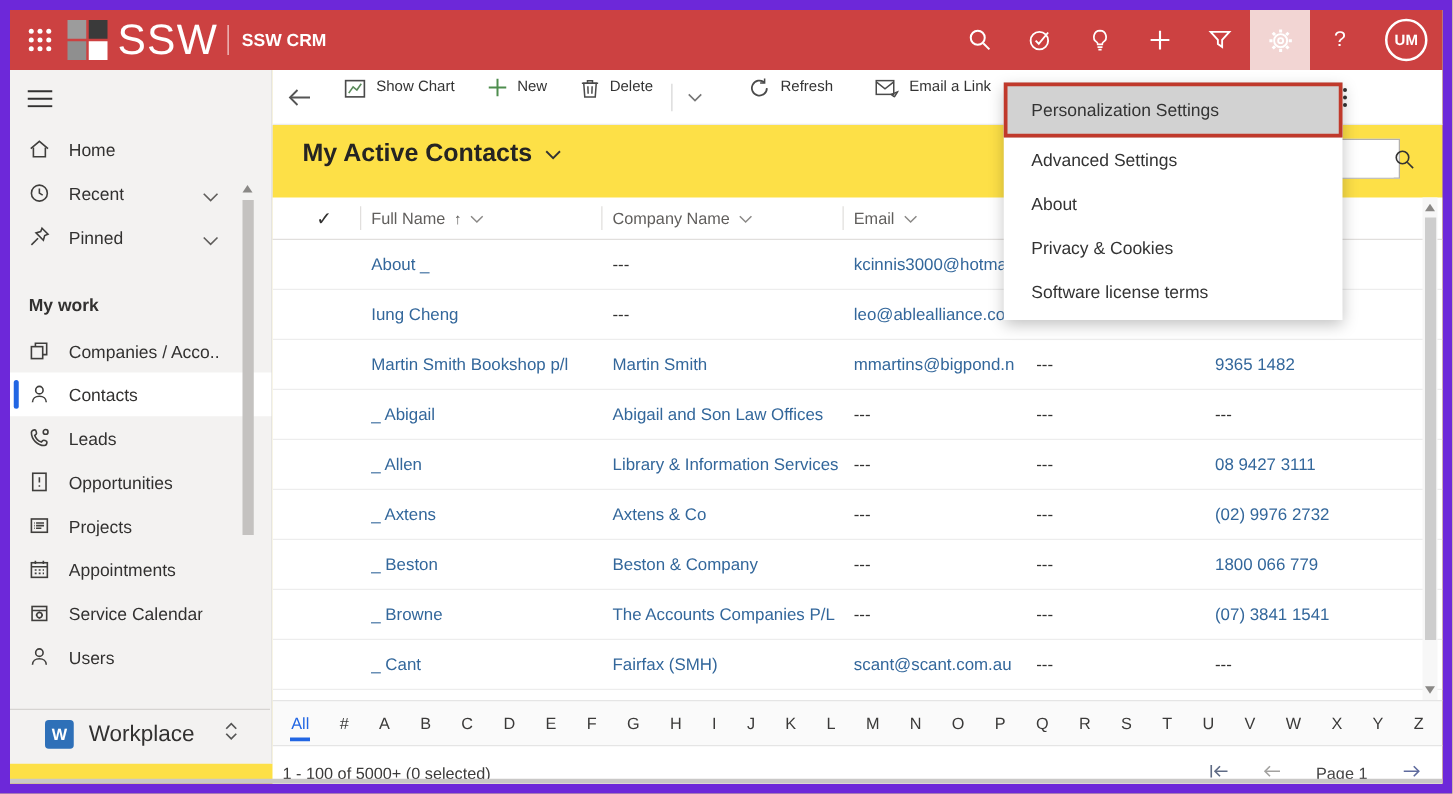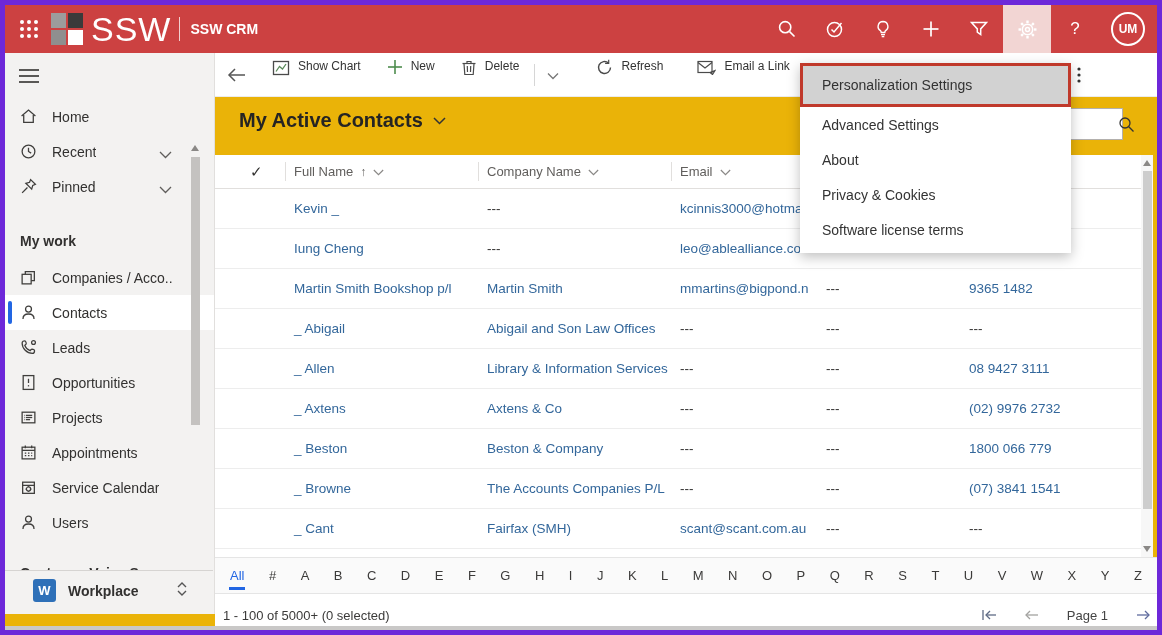--- a/index.html
+++ b/index.html
@@ -1,20 +1,20 @@
 <!DOCTYPE html>
 <html style="--topbar-red: #cc4141; --gear-highlight: #f2d5d3; --selected-blue: #2266e3; --link-blue: #33679b; --annotation-red: #c0392b; --menu-highlight: #d2d2d2;"><head>
 <meta charset="utf-8">
 <style>
   * { margin:0; padding:0; box-sizing:border-box; }
   html,body { background:#e8e8e8; }
   body { font-family:"Liberation Sans", sans-serif; }
   #window {
-    position:relative; width:1162px; height:635px; background:#eab308;
-    border:5px solid #6d28d9; overflow:hidden; margin:0 auto;
+    position:relative; width:1162px; height:635px; background:#fde047;
+    border:8px solid #6d28d9; overflow:hidden; margin:0 auto;
   }
   
   .topbar { position:absolute; left:0; top:0; right:0; height:48px; background:var(--topbar-red,#cc4141); display:flex; align-items:center; color:#fff; }
   .waffle { width:48px; height:48px; display:flex; align-items:center; justify-content:center; cursor:pointer; }
   .logo { display:flex; align-items:center; margin-left:-2px; }
   .logo-squares { width:32px; height:32px; display:grid; grid-template-columns:15px 15px; grid-template-rows:15px 15px; gap:2px; }
   .logo-squares span:nth-child(1){background:#9c9c9c;} .logo-squares span:nth-child(2){background:#3a3a3a;}
   .logo-squares span:nth-child(3){background:#8f8f8f;} .logo-squares span:nth-child(4){background:#ffffff;}
   .logo-ssw { font-size:34px; font-weight:400; letter-spacing:1px; margin-left:8px; line-height:1; }
   .logo-div { width:1px; height:24px; background:rgba(255,255,255,.75); margin:0 10px 0 8px; }
@@ -37,21 +37,21 @@
   .nav-item.selected::before { content:""; position:absolute; left:3px; top:6px; bottom:6px; width:4px; border-radius:2px; background:var(--selected-blue,#2266e3); }
   .nav-section { margin-top:18px; height:38px; display:flex; align-items:center; padding-left:15px; font-size:14px; font-weight:700; color:#323130; }
   .nav-section.small { margin-top:16px; height:34px; }
   .side-scroll { position:absolute; left:185px; top:90px; width:11px; height:498px; }
   .side-scroll .arr-up, .side-scroll .arr-dn { position:absolute; left:1px; width:0; height:0; border-left:4.5px solid transparent; border-right:4.5px solid transparent; }
   .side-scroll .arr-up { top:2px; border-bottom:6px solid #8a8886; }
   .side-scroll .arr-dn { bottom:2px; border-top:6px solid #4a4a4a; }
   .side-scroll .thumb { position:absolute; left:1px; top:14px; width:9px; height:268px; background:#c4c2c0; }
   .workplace { position:absolute; left:0; right:1px; bottom:4px; height:40px; border-top:1px solid #d6d4d2; display:flex; align-items:center; background:#f3f2f1; cursor:pointer; }
   .wp-badge { width:23px; height:23px; margin-left:28px; background:#2e70b8; color:#fff; border-radius:3px; font-size:13px; font-weight:700; display:flex; align-items:center; justify-content:center; }
-  .wp-label { margin-left:12px; font-size:14px; font-weight:700; color:#323130; }
+  .wp-label { margin-left:12px; font-size:18px; font-weight:400; color:#323130; }
   .wp-switch { margin-left:auto; margin-right:24px; }
   
   .cmdbar { position:absolute; left:210px; right:0; top:48px; height:44px; background:#fff; border-bottom:1px solid #ececec; display:flex; align-items:center; }
   .cmd-back { width:44px; display:flex; justify-content:center; cursor:pointer; }
   .cmd-btn { display:flex; align-items:flex-start; gap:8px; padding:0 13px; height:32px; font-size:12px; color:#333; cursor:pointer; white-space:nowrap; }
   .cmd-div { width:1px; height:22px; background:#d6d6d6; margin:0 2px; }
   .cmd-chev { padding:0 10px; cursor:pointer; }
   .cmd-more { position:absolute; right:64px; top:8px; width:28px; height:28px; display:flex; align-items:center; justify-content:center; cursor:pointer; }
   
   .view-title { position:absolute; left:234px; top:104px; font-size:20px; font-weight:700; color:#252423; display:flex; align-items:center; gap:10px; cursor:pointer; }
@@ -74,21 +74,21 @@
   .grid-scroll .arr-dn { bottom:5px; border-top:6px solid #8a8886; }
   .grid-scroll .thumb { position:absolute; left:1.5px; top:16px; width:9px; height:338px; background:#cdcdcd; }
   
   .jumpbar { position:absolute; left:210px; right:0; top:552px; height:36px; background:#fafafa; border-top:1px solid #e5e5e5; display:flex; align-items:center; justify-content:space-between; padding:0 14px; }
   .jump-item { font-size:13px; color:#3b3a39; cursor:pointer; position:relative; padding:2px 1px; }
   .jump-item.active { color:var(--selected-blue,#2266e3); }
   .jump-item.active::after { content:""; position:absolute; left:0; right:0; bottom:-5px; height:3px; background:var(--selected-blue,#2266e3); }
   
   .statusbar { position:absolute; left:210px; right:0; top:588px; height:43px; background:#fff; border-top:1px solid #e5e5e5; display:flex; align-items:center; }
   .status-summary { font-size:13px; color:#3b3a39; padding-left:8px; }
-  .pager { margin-left:auto; display:flex; align-items:center; gap:28px; padding-right:7px; }
+  .pager { margin-left:auto; display:flex; gap:28px; padding-right:18px; }
   .pager .pg-btn { cursor:pointer; display:flex; }
   .pager .pg-label { font-size:13px; color:#444; }
   .bottom-edge { position:absolute; left:0; right:0; bottom:0; height:4px; background:#c9c8c7; }
   
   .settings-menu { position:absolute; left:795px; top:58px; width:271px; background:#fff; box-shadow:0 4px 12px rgba(0,0,0,.25); z-index:20; padding-bottom:6px; }
   .menu-item { height:35px; display:flex; align-items:center; padding-left:22px; font-size:14px; color:#333; cursor:pointer; }
   .menu-item.highlighted { height:44px; background:var(--menu-highlight,#d2d2d2); border:3px solid var(--annotation-red,#c0392b); padding-left:19px; }
 </style>
 </head>
 <body>
@@ -436,21 +436,21 @@
         <span></span>
       </div>
       <div class="gh-cell" style="width: 191px;">
         <span></span>
       </div>
     </div>
   <div class="grid-body" id="grid-body">
       <div class="g-row">
         <div class="g-cell" style="width:70px"></div>
         <div class="g-cell" style="width:193px">
-          <span class="lnk">Kevin _</span>
+          <span class="lnk">About _</span>
         </div>
         <div class="g-cell" style="width:193px">
           <span class="">---</span>
         </div>
         <div class="g-cell" style="width:146px">
           <span class="lnk">kcinnis3000@hotma</span>
         </div>
         <div class="g-cell" style="width:143px">
           <span class=""></span>
         </div>

